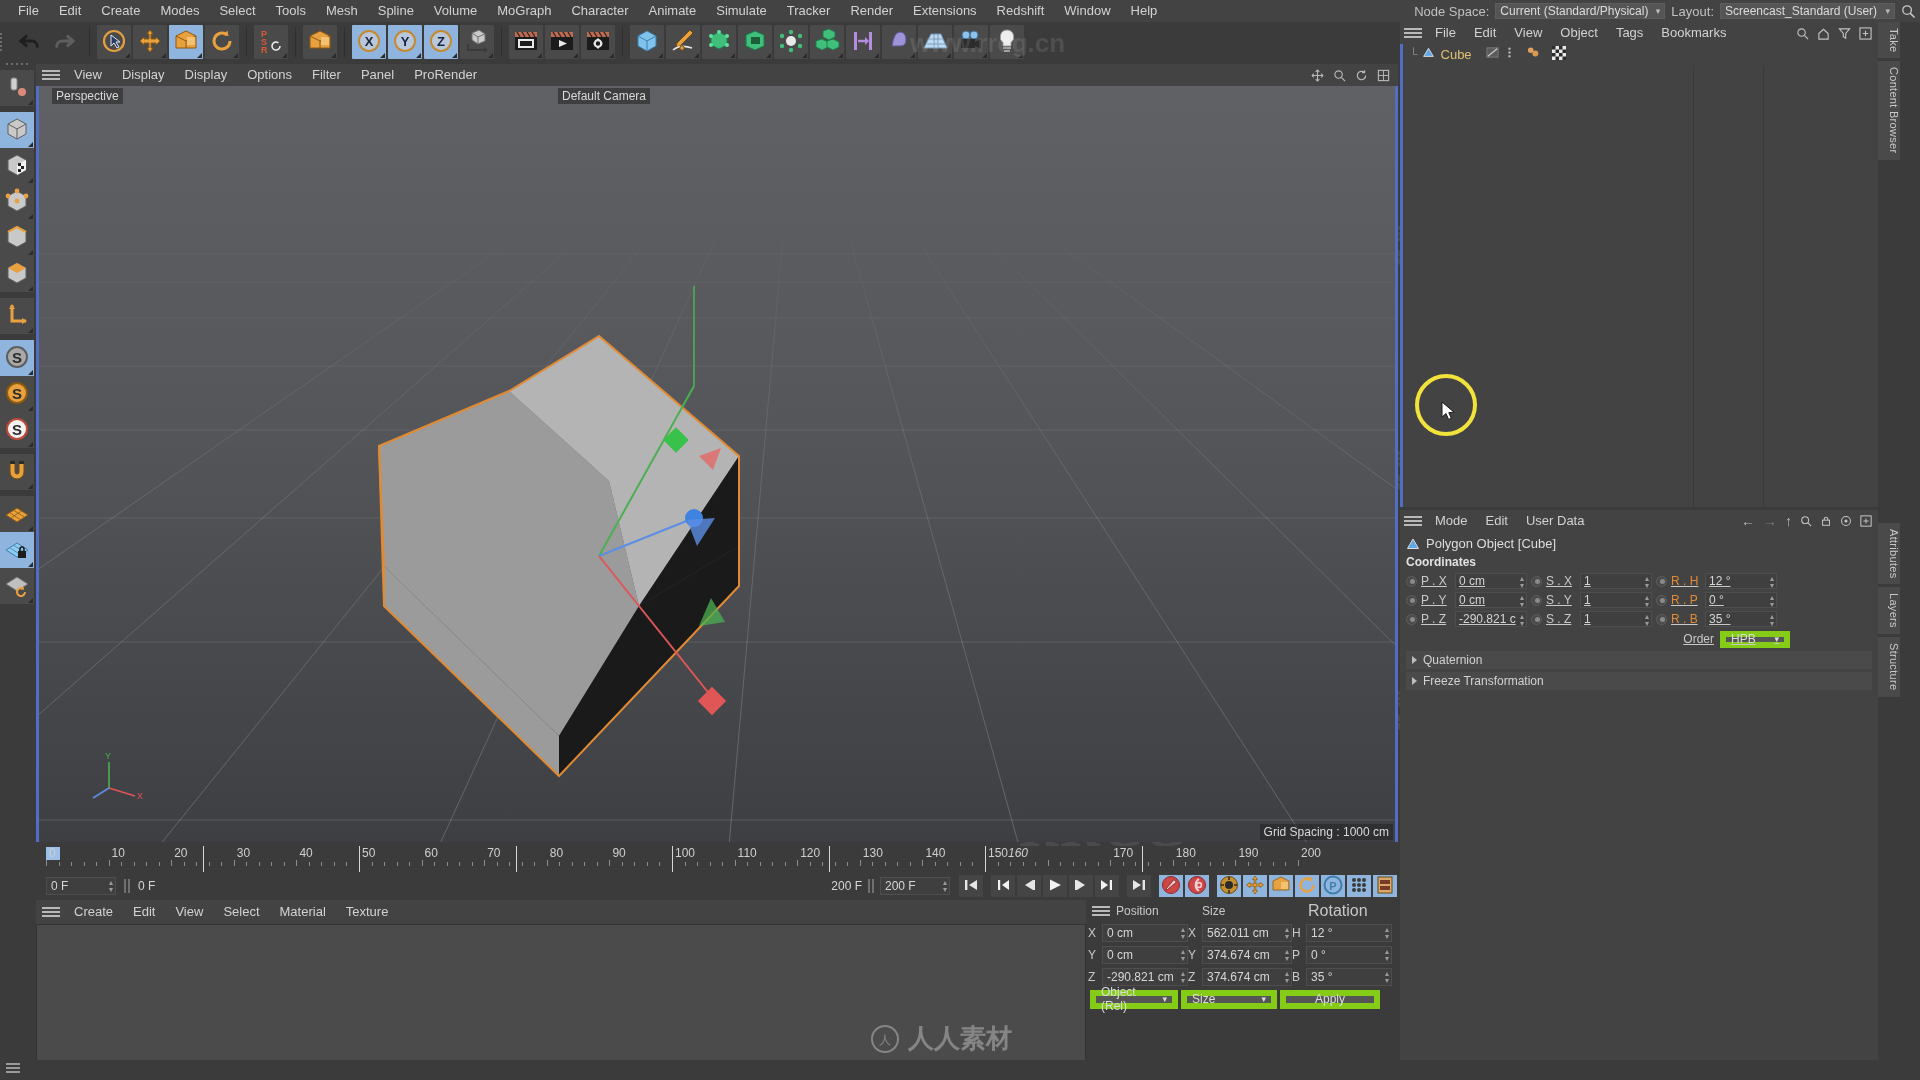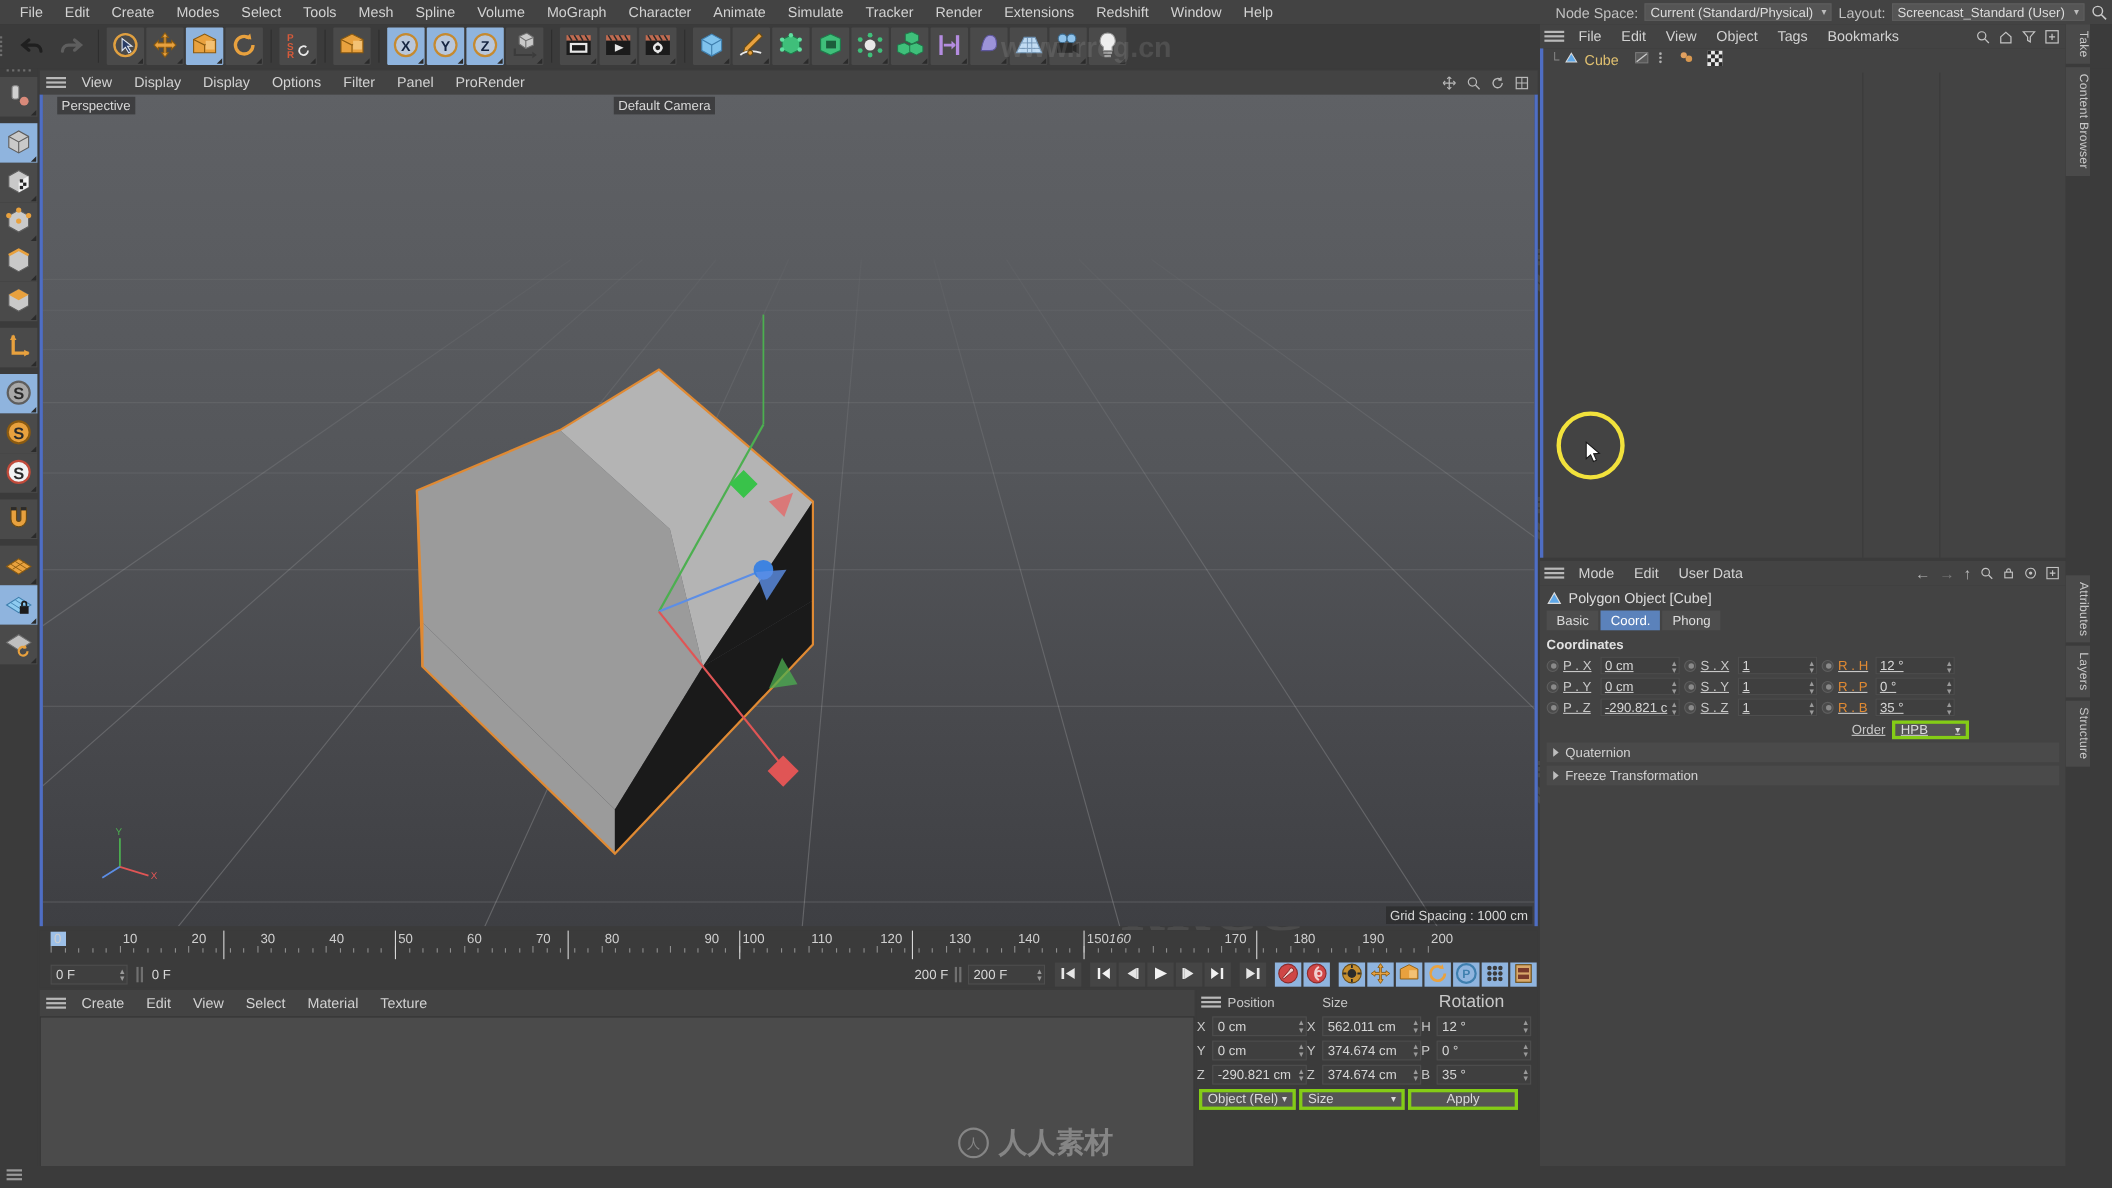--- a/index.html
+++ b/index.html
@@ -78,21 +78,21 @@
 
   
   .coordmgr { position:absolute; left:1088px; top:900px; width:310px; height:120px; background:#3b3b3b; }
   .cmhdr { height:22px; display:flex; align-items:center; }
   .cmhdr .hamb { width:18px; display:flex; flex-direction:column; gap:2px; margin:0 6px 0 4px; }
   .cmhdr .hamb i { display:block; height:2px; background:#b9b9b9; }
   .cmrow { height:22px; display:flex; align-items:center; }
   .axlbl { width:14px; font-size:12px; color:#c8c8c8; text-align:left; }
   .cf { height:18px; background:#3f3f3f; border:1px solid #4e4e4e; font-size:12px; color:#d6d6d6;
     display:flex; align-items:center; padding:0 4px; position:relative; }
-  .cmbtn { height:19px; background:#555; border:3px solid #84cc16; font-size:12px; color:#dcdcdc;
+  .cmbtn { height:19px; background:#555; border:6px solid #84cc16; font-size:12px; color:#dcdcdc;
     display:flex; align-items:center; padding:0 5px; position:relative; }
 
   
   .rightpanel { position:absolute; left:1400px; top:22px; width:500px; bottom:0; background:#3b3b3b; }
   .omgr { position:absolute; left:0; top:0; right:22px; height:485px; background:#3b3b3b; }
   .mgrmenu { height:22px; background:#434343; display:flex; align-items:center; padding-left:4px; }
   .mgrmenu .mi { padding:0 9px; font-size:13px; color:#d2d2d2; line-height:22px; }
   .mgrmenu .hamb { width:18px; display:flex; flex-direction:column; gap:2px; margin-right:4px; }
   .mgrmenu .hamb i { display:block; height:2px; background:#b9b9b9; }
   .mgrmenu .icons { margin-left:auto; display:flex; gap:8px; padding-right:6px; align-items:center; }
@@ -722,21 +722,21 @@
         <div class="tick" style="left: 450.72px; height: 4px; top: 16px;"></div>
         <div class="tick" style="left: 463.24px; height: 4px; top: 16px;"></div>
         <div class="tick" style="left: 475.76px; height: 4px; top: 16px;"></div>
         <div class="tick" style="left: 488.28px; height: 4px; top: 16px;"></div>
         <div class="num" style="left: 503.8px;">80</div>
         <div class="tick" style="left: 500.8px;"></div>
         <div class="tick" style="left: 513.32px; height: 4px; top: 16px;"></div>
         <div class="tick" style="left: 525.84px; height: 4px; top: 16px;"></div>
         <div class="tick" style="left: 538.36px; height: 4px; top: 16px;"></div>
         <div class="tick" style="left: 550.88px; height: 4px; top: 16px;"></div>
-        <div class="num" style="left: 566.4px; margin-left: 28px;">90</div>
+        <div class="num" style="left: 566.4px;">90</div>
         <div class="tick" style="left: 563.4px;"></div>
         <div class="tick" style="left: 575.92px; height: 4px; top: 16px;"></div>
         <div class="tick" style="left: 588.44px; height: 4px; top: 16px;"></div>
         <div class="tick" style="left: 600.96px; height: 4px; top: 16px;"></div>
         <div class="tick" style="left: 613.48px; height: 4px; top: 16px;"></div>
         <div class="num" style="left: 629px;">100</div>
         <div class="tick" style="left: 626px;"></div>
         <div class="tick" style="left: 638.52px; height: 4px; top: 16px;"></div>
         <div class="tick" style="left: 651.04px; height: 4px; top: 16px;"></div>
         <div class="tick" style="left: 663.56px; height: 4px; top: 16px;"></div>
@@ -1145,25 +1145,20 @@
           </svg>
         </div>
       </div>
       <div class="attrbody">
         <div style="display:flex;align-items:center;padding:4px 6px 0 6px;gap:6px;">
           <svg width="14" height="14" viewBox="0 0 14 14">
             <polygon points="7,2 12.5,11.5 1.5,11.5" fill="#5fa8e8" stroke="#dcdcdc" stroke-width="1"></polygon>
           </svg>
           <span style="font-size:13px;color:#dcdcdc;">Polygon Object [Cube]</span>
         </div>
-        <div class="tabrow" id="attr-tabs">
-            <div class="tab">Basic</div>
-            <div class="tab sel">Coord.</div>
-            <div class="tab">Phong</div>
-          </div>
         <div style="font-weight:bold;font-size:12px;color:#e2e2e2;padding:4px 6px 3px 6px;">Coordinates</div>
         <div id="attr-rows" style="padding-left:2px;">
             <div class="arow">
               <div class="radio"></div>
               <div class="plab">P . X</div>
               <div class="af" style="width: 72px;">
                 <span>0 cm</span>
                 <span class="spin">▴<br>▾</span>
               </div>
               <div class="radio"></div>

